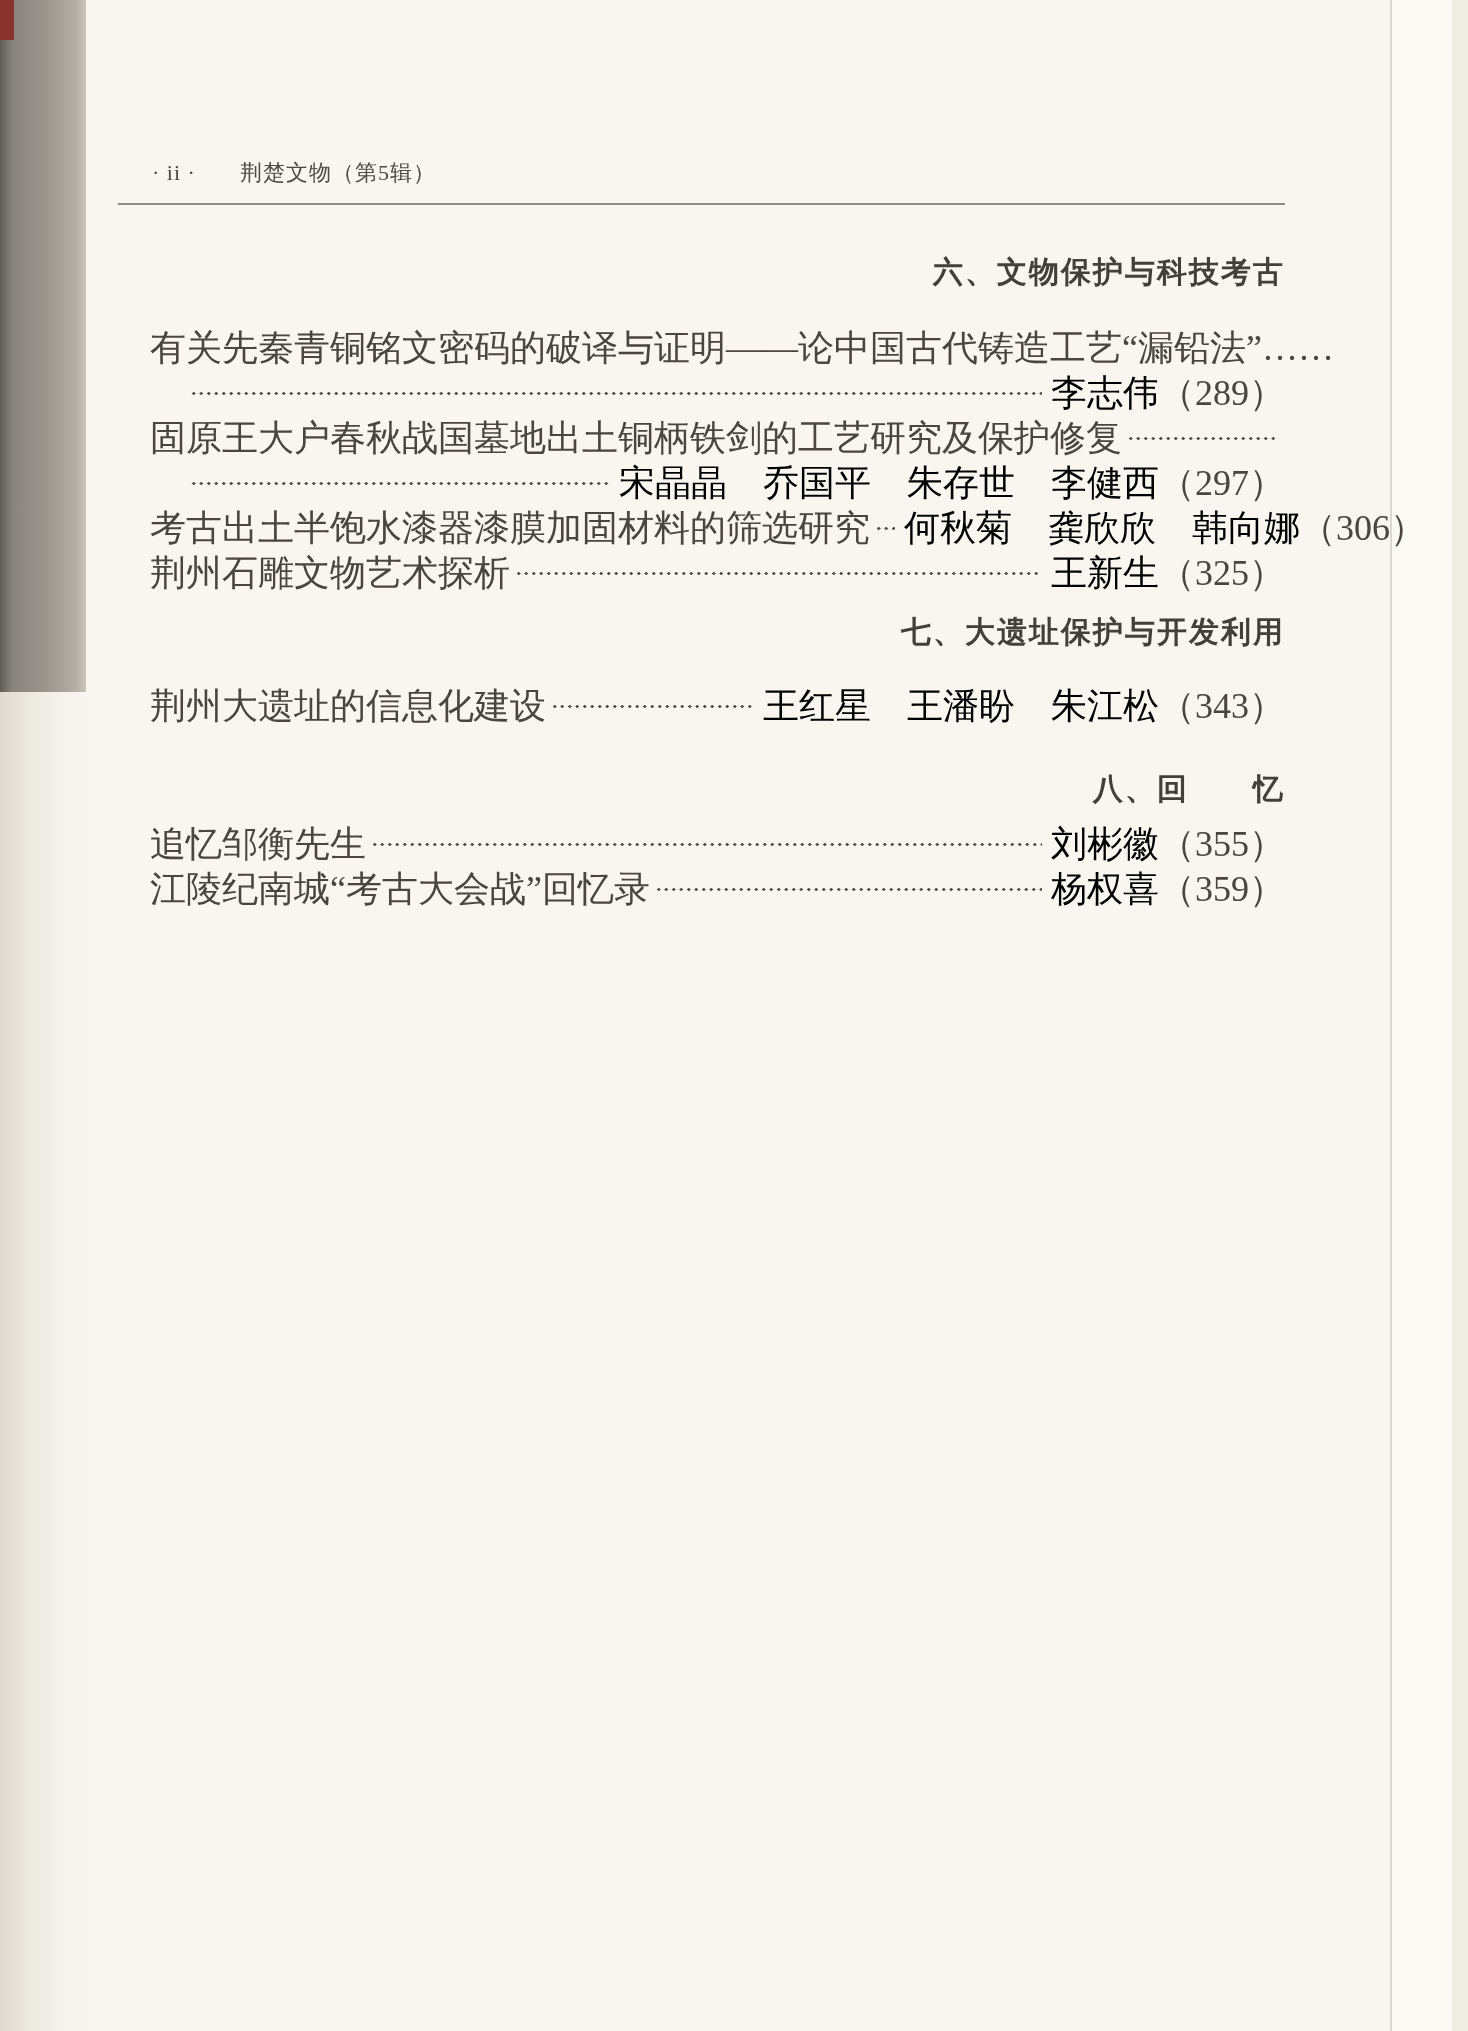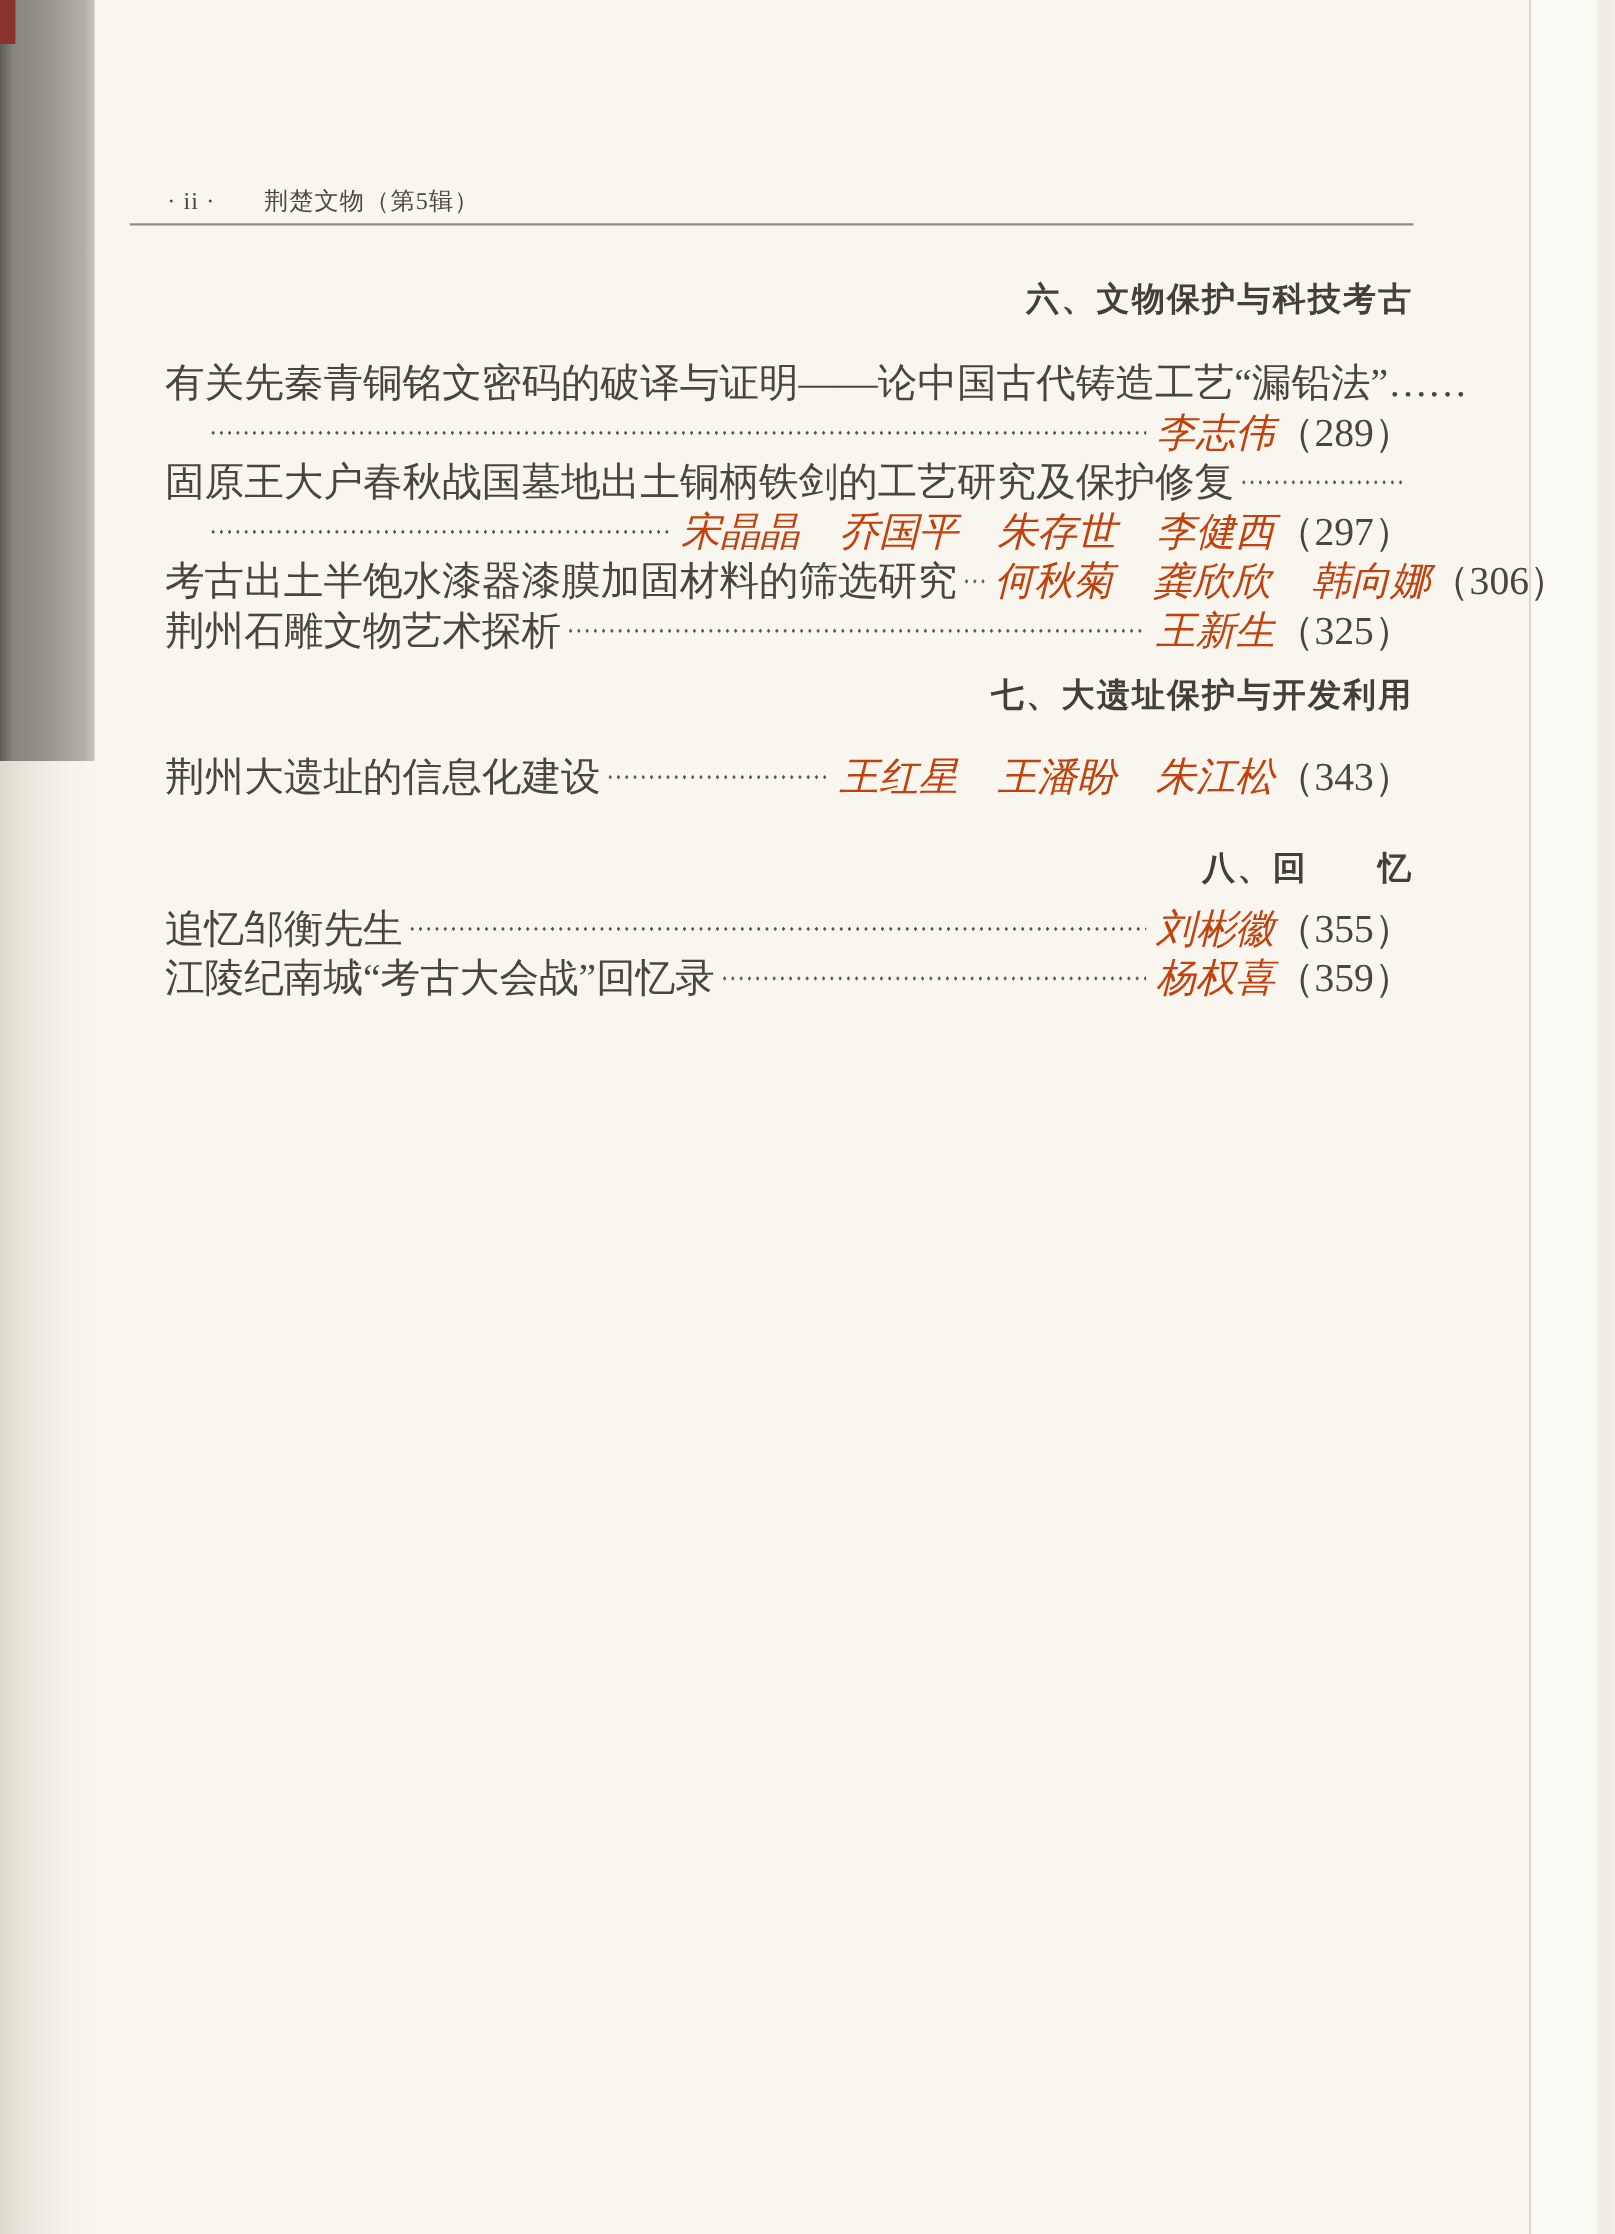--- a/index.html
+++ b/index.html
@@ -22,21 +22,21 @@
     background:linear-gradient(90deg,#dedacf 0%,#ece9e0 35%,#f5f3ec 75%,#f8f6ef 100%);
   }
   .page-curve-line { position:absolute; left:1390px; top:0; width:2px; height:2031px; background:rgba(90,86,78,0.18); }
   .right-edge { position:absolute; left:1392px; top:0; width:76px; height:2031px; background:#fbf9f4; }
   .right-edge-shade { position:absolute; left:1452px; top:0; width:16px; height:2031px; background:#f0ede5; }
 
   
   .content { position:absolute; left:150px; top:0; width:1135px; height:2031px; }
 
   .header-row {
-    position:absolute; top:168px; left:2px;
+    position:absolute; top:158px; left:2px;
     display:flex; align-items:baseline; gap:44px;
     font-size:22px; color:#4c4942; letter-spacing:1px;
   }
   .header-rule { position:absolute; top:203px; left:-32px; width:1167px; height:2px; background:#8f8c83; }
 
   .section-heading {
     position:absolute; width:100%; text-align:right;
     font-family:"DejaVu Sans","Liberation Sans",sans-serif;
     font-weight:700; font-size:30px; color:#43403a; letter-spacing:2px;
   }
@@ -54,21 +54,21 @@
     font-size:36px; color:#4a463f; white-space:nowrap;
   }
   .toc-line .t { flex:0 0 auto; }
   .leader {
     flex:1 1 auto; align-self:stretch; min-width:20px;
     background-image:radial-gradient(circle,#55524b 1.4px,rgba(0,0,0,0) 1.6px);
     background-size:7.5px 45px; background-repeat:repeat-x; background-position:left center;
     margin:0 9px 0 5px;
   }
   .leader.indent { margin-left:40px; }
-  .authors { flex:0 0 auto; color:#c2410c;font-style:italic; }
+  .authors { flex:0 0 auto; color:#000000; }
   .pg { flex:0 0 auto; color:#4a463f; }
 </style>
 </head>
 <body>
 
 <div>
 
   <div class="spine-strip"></div>
   <div class="spine-accent"></div>
   <div class="left-lower"></div>

